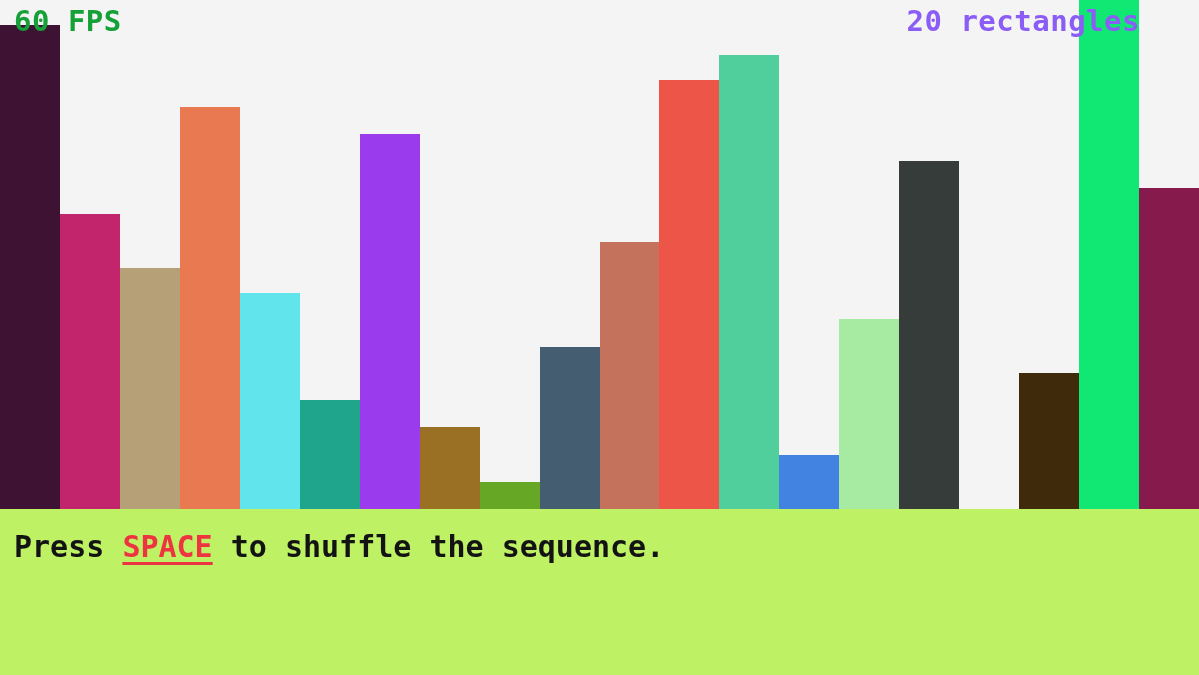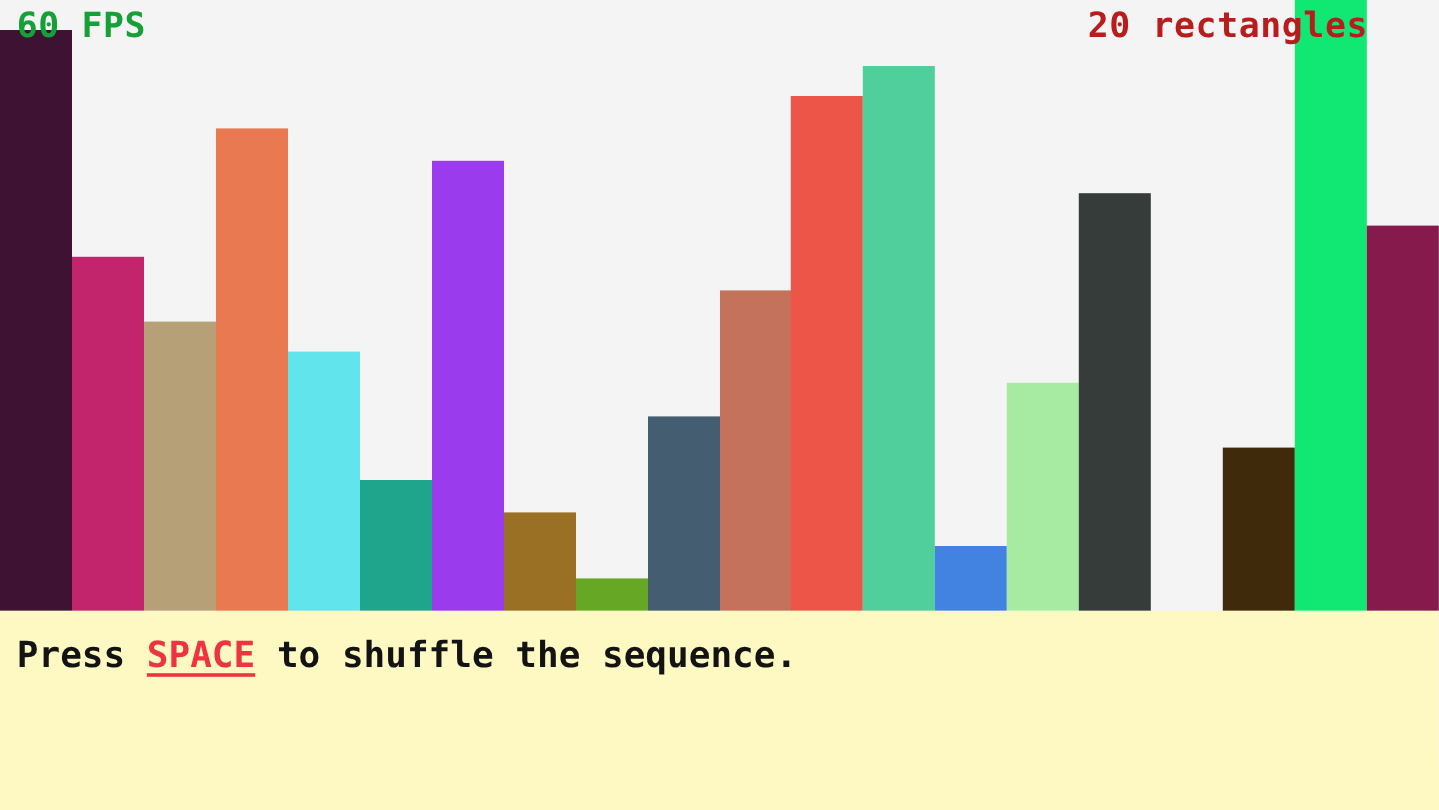--- a/index.html
+++ b/index.html
@@ -64,21 +64,21 @@
     z-index: 20;
   }
 
   
   #instructions {
     position: absolute;
     left: 0;
     top: 509px;
     width: 1199px;
     height: 166px;
-    background: #fef9c3;
+    background: #bef264;
     padding: 14px 0 0 14px;
     box-sizing: border-box;
   }
   .instr-line {
     font-size: 30px;
     line-height: 48px;
     color: #131313;
     font-weight: 700;
     letter-spacing: 0px;
     white-space: nowrap;
@@ -113,19 +113,19 @@
       <div class="bar" style="left: 719.4px; width: 60px; height: 454px; background: rgb(80, 206, 156);"></div>
       <div class="bar" style="left: 779.35px; width: 60px; height: 54px; background: rgb(66, 130, 224);"></div>
       <div class="bar" style="left: 839.3px; width: 60px; height: 190px; background: rgb(167, 235, 162);"></div>
       <div class="bar" style="left: 899.25px; width: 60px; height: 348px; background: rgb(54, 60, 57);"></div>
       <div class="bar" style="left: 1019.15px; width: 60px; height: 136px; background: rgb(63, 42, 12);"></div>
       <div class="bar" style="left: 1079.1px; width: 60px; height: 509px; background: rgb(17, 232, 116);"></div>
       <div class="bar" style="left: 1139.05px; width: 60px; height: 321px; background: rgb(135, 26, 77);"></div>
     </div>
 
   <div id="fps-counter" style="color: rgb(21, 160, 56);">60 FPS</div>
-  <div id="rect-count" style="color: #b91c1c;">20 rectangles</div>
+  <div id="rect-count" style="color: #8b5cf6;">20 rectangles</div>
 
   <div id="instructions">
       <div class="instr-line" style="color: rgb(19, 19, 19);"><span>Press </span><span class="key" style="color: rgb(238, 51, 65); text-decoration-color: rgb(238, 51, 65);">SPACE</span><span> to shuffle the sequence.</span></div>
     </div>
 
 </div>
 
 </body></html>

